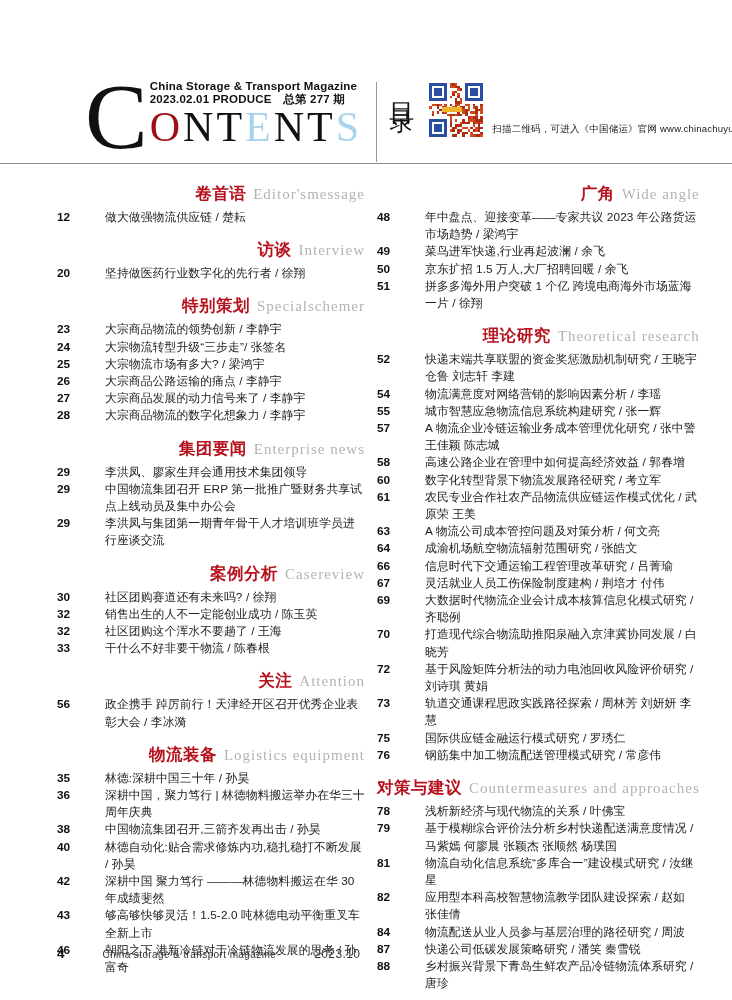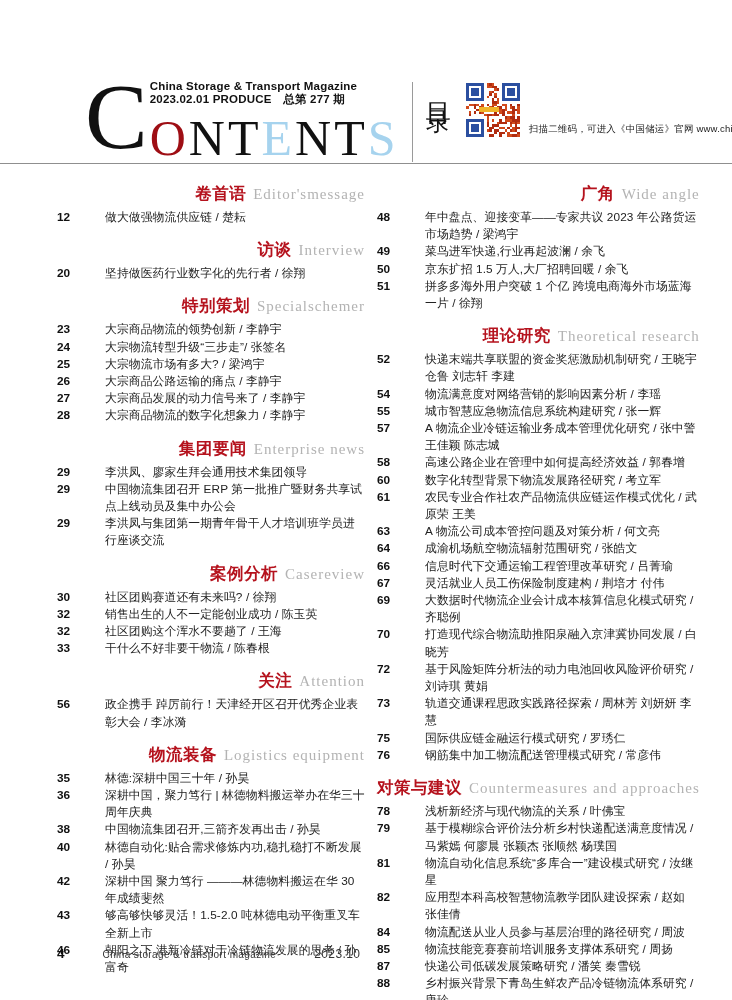--- a/index.html
+++ b/index.html
@@ -17,21 +17,21 @@
   }
   .big-c{
     font-family:"Liberation Serif","DejaVu Serif",serif;
     font-size:94px;line-height:72px;color:#111;letter-spacing:-2px;
   }
   .logo-right{margin-left:4px;display:flex;flex-direction:column;}
   .mag-en{font-size:11.5px;font-weight:bold;line-height:13px;letter-spacing:0.2px;white-space:nowrap;color:#111;}
   .mag-issue{font-size:11.5px;font-weight:bold;line-height:13px;letter-spacing:0.2px;white-space:nowrap;color:#111;}
   .ontents{
     font-family:"Liberation Serif","DejaVu Serif",serif;
-    font-size:50px;line-height:40px;letter-spacing:3px;margin-top:12px;white-space:nowrap;
+    font-size:42px;line-height:40px;letter-spacing:3px;margin-top:1px;white-space:nowrap;
   }
   .vdivider{width:1px;height:80px;background:#9a9a9a;margin:2px 12px 0 14px;flex-shrink:0;}
   .mulu{
     font-size:25px;line-height:1.05;color:#111;margin-top:3px;
     writing-mode:vertical-rl;text-orientation:upright;letter-spacing:7px;height:70px;flex-shrink:0;
   }
   .qr-area{display:flex;align-items:flex-end;margin-left:14px;margin-top:3px;}
   .qr-box{width:54px;height:54px;flex-shrink:0;}
   .qr-caption{font-size:9.5px;color:#222;margin-left:9px;margin-bottom:1px;white-space:nowrap;letter-spacing:0.2px;}
   .header-rule{position:absolute;top:163px;left:0;width:732px;border-top:1px solid #8f8f8f;}
@@ -448,24 +448,20 @@
           </div>
           <div class="item">
             <span class="num">82</span>
             <span class="title">应用型本科高校智慧物流教学团队建设探索 / 赵如 张佳倩</span>
           </div>
           <div class="item">
             <span class="num">84</span>
             <span class="title">物流配送从业人员参与基层治理的路径研究 / 周波</span>
           </div>
           <div class="item">
-            <span class="num">85</span>
-            <span class="title">物流技能竞赛赛前培训服务支撑体系研究 / 周扬</span>
-          </div>
-          <div class="item">
             <span class="num">87</span>
             <span class="title">快递公司低碳发展策略研究 / 潘笑 秦雪锐</span>
           </div>
           <div class="item">
             <span class="num">88</span>
             <span class="title">乡村振兴背景下青岛生鲜农产品冷链物流体系研究 / 唐珍</span>
           </div>
         </div>
       </section>
   </div>

